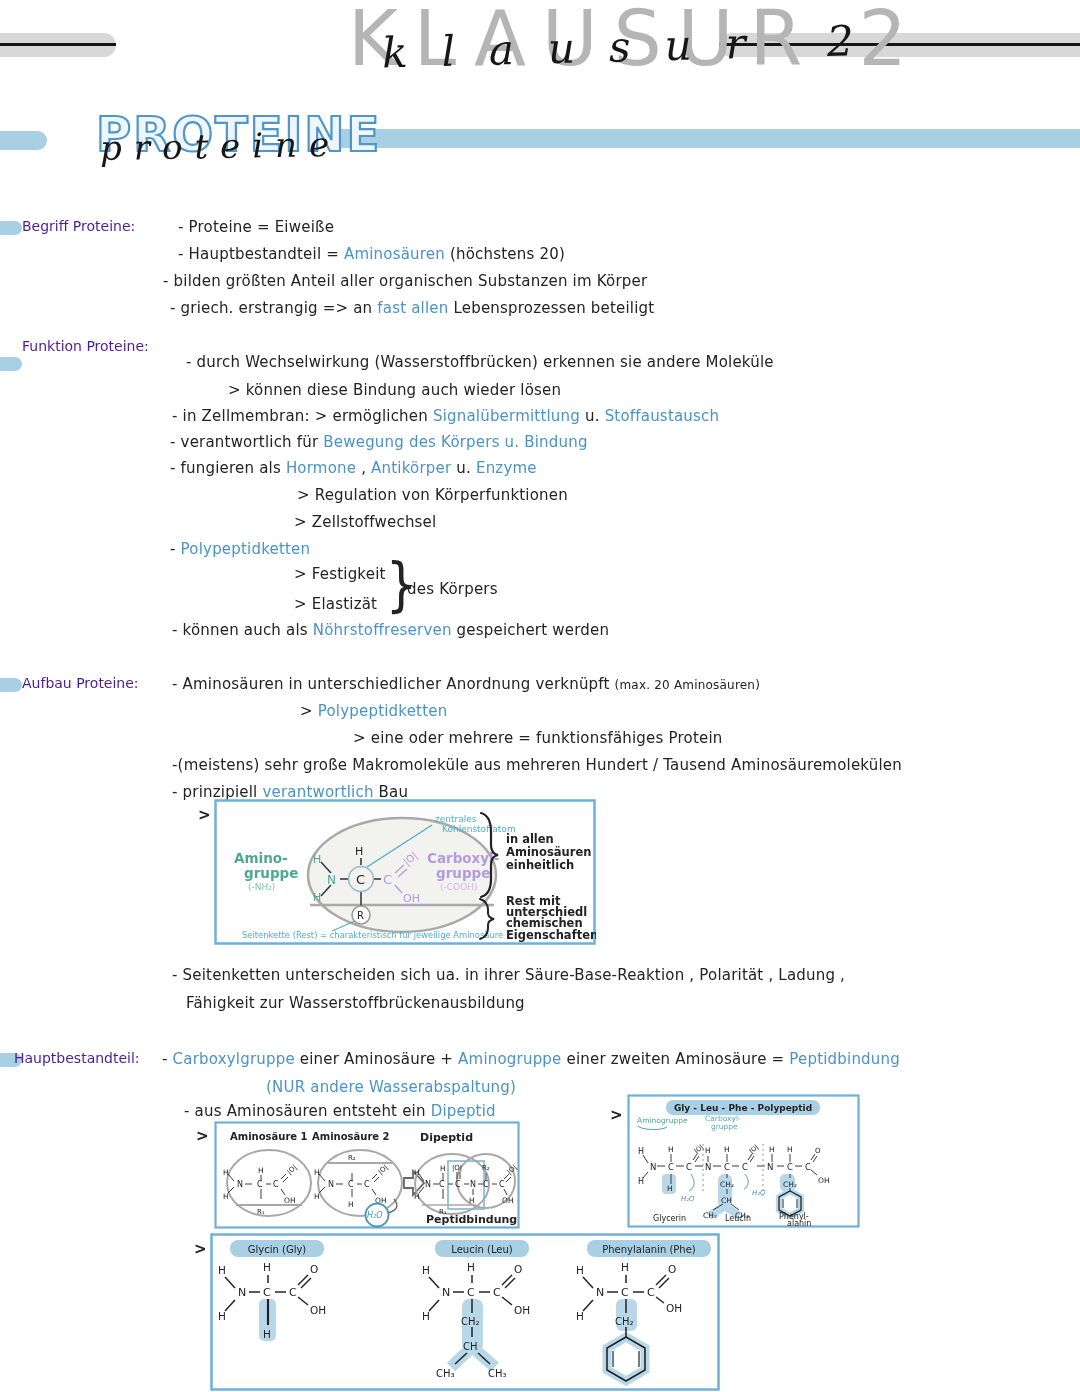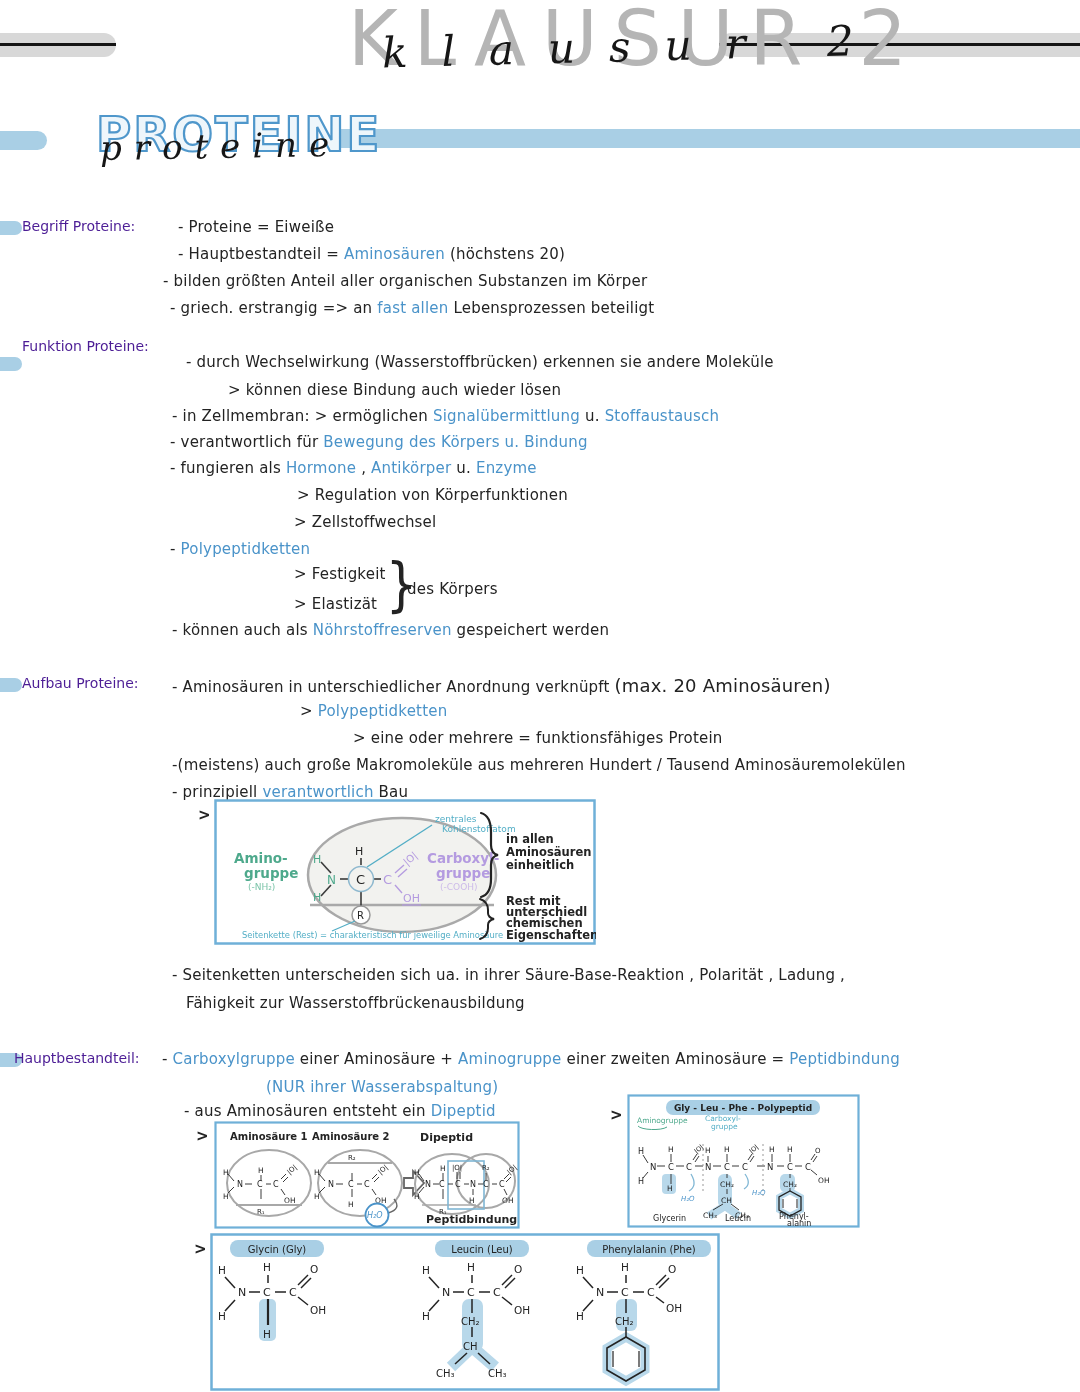--- a/index.html
+++ b/index.html
@@ -1,21 +1,21 @@
 <!DOCTYPE html>
 <html><head>
 <meta charset="utf-8">
 <style>
   html,body{margin:0;padding:0}
   body{width:1080px;height:1392px;position:relative;background:#ffffff;
        font-family:"DejaVu Sans",sans-serif;color:#232323;overflow:hidden}
   .abs{position:absolute}
   .ln{position:absolute;white-space:nowrap;font-size:15px;letter-spacing:.2px;color:#232323}
   .blue{color:#4a93c9}
-  .small{font-size:18px}
+  .small{font-size:12px}
   .tab{position:absolute;left:0;width:22px;height:14px;background:#a9cfe5;border-radius:0 7px 7px 0}
   .seclabel{position:absolute;white-space:nowrap;font-size:14px;color:#4c1d95}
   .bar-gray{position:absolute;height:24px;background:#d8d8d8}
   .bar-gray i{display:block;height:3px;background:#151515;margin-top:10px}
   .bar-blue{position:absolute;height:19px;background:#a9cfe5}
   .watermark{position:absolute;left:348px;top:-6px;font-size:76px;letter-spacing:16px;color:#b5b5b5;white-space:nowrap}
   .script-klausur{position:absolute;left:382px;top:22px;font-family:"DejaVu Serif",serif;font-style:italic;
        font-size:42px;letter-spacing:34px;color:#161616;transform:rotate(-1.5deg);white-space:nowrap}
   .outline-title{position:absolute;left:96px;top:106px;font-size:48px;font-weight:bold;letter-spacing:2px;
        color:#eef6fb;-webkit-text-stroke:2.2px #4f97cb;white-space:nowrap}
@@ -69,21 +69,21 @@
 <div class="ln" style="left:294px;top:595px"><span>&gt; Elastizät</span></div>
 <div class="brace-big">}</div>
 <div class="ln" style="left:407px;top:580px"><span>des Körpers</span></div>
 <div class="ln" style="left:172px;top:621px"><span>- können auch als </span><span class="blue">Nöhrstoffreserven</span><span> gespeichert werden</span></div>
 
 <div class="tab" style="top:678px"></div>
 <div class="seclabel" style="left:22px;top:675px">Aufbau Proteine:</div>
 <div class="ln" style="left:172px;top:675px"><span>- Aminosäuren in  unterschiedlicher  Anordnung  verknüpft  </span><span class="small">(max. 20 Aminosäuren)</span></div>
 <div class="ln" style="left:300px;top:702px"><span>&gt; </span><span class="blue">Polypeptidketten</span></div>
 <div class="ln" style="left:353px;top:729px"><span>&gt; eine oder  mehrere  = funktionsfähiges  Protein</span></div>
-<div class="ln" style="left:172px;top:756px"><span>-(meistens) auch große  Makromoleküle  aus mehreren  Hundert / Tausend  Aminosäuremolekülen</span></div>
+<div class="ln" style="left:172px;top:756px"><span>-(meistens) sehr große  Makromoleküle  aus mehreren  Hundert / Tausend  Aminosäuremolekülen</span></div>
 <div class="ln" style="left:172px;top:783px"><span>- prinzipiell </span><span class="blue">verantwortlich</span><span> Bau</span></div>
 <div class="mk" style="left:198px;top:806px">&gt;</div>
 
 <svg class="abs" style="left:214px;top:799px" width="382" height="146" viewBox="0 0 382 146">
   <rect x="1.5" y="1.5" width="379" height="143" fill="#ffffff" stroke="#6fb0d8" stroke-width="2.5"></rect>
   <ellipse cx="188" cy="76" rx="94" ry="57" fill="#f2f2ef" stroke="#a9a9a9" stroke-width="2.5"></ellipse>
   <line x1="96" y1="106" x2="280" y2="106" stroke="#a9a9a9" stroke-width="2.5"></line>
   <g stroke="#3a3a3a" stroke-width="1.6">
     <line x1="107" y1="63" x2="117" y2="74"></line>
       <line x1="107" y1="97" x2="117" y2="86"></line>
@@ -130,21 +130,21 @@
   <text x="292" y="128" font-size="11.5" font-weight="bold">chemischen</text>
   <text x="292" y="140" font-size="11.5" font-weight="bold">Eigenschaften</text>
 </svg>
 
 <div class="ln" style="left:172px;top:966px"><span>- Seitenketten  unterscheiden  sich  ua. in  ihrer  Säure-Base-Reaktion , Polarität , Ladung ,</span></div>
 <div class="ln" style="left:186px;top:994px"><span>Fähigkeit  zur  Wasserstoffbrückenausbildung</span></div>
 
 <div class="tab" style="top:1053px"></div>
 <div class="seclabel" style="left:14px;top:1050px">Hauptbestandteil:</div>
 <div class="ln" style="left:162px;top:1050px"><span>- </span><span class="blue">Carboxylgruppe</span><span> einer Aminosäure + </span><span class="blue">Aminogruppe</span><span> einer zweiten Aminosäure = </span><span class="blue">Peptidbindung</span></div>
-<div class="ln blue" style="left:266px;top:1078px"><span>(NUR ihrer Wasserabspaltung)</span></div>
+<div class="ln blue" style="left:266px;top:1078px"><span>(NUR andere Wasserabspaltung)</span></div>
 <div class="ln" style="left:184px;top:1102px"><span>- aus Aminosäuren entsteht ein </span><span class="blue">Dipeptid</span></div>
 <div class="mk" style="left:196px;top:1127px">&gt;</div>
 <div class="mk" style="left:610px;top:1106px">&gt;</div>
 <div class="mk" style="left:194px;top:1240px">&gt;</div>
 
 <svg class="abs" style="left:214px;top:1121px" width="306" height="108" viewBox="0 0 306 108">
   <rect x="1.5" y="1.5" width="303" height="105" fill="#ffffff" stroke="#6fb0d8" stroke-width="2.2"></rect>
   <text x="16" y="19" font-size="10" font-weight="bold">Aminosäure 1</text>
   <text x="98" y="19" font-size="10" font-weight="bold">Aminosäure 2</text>
   <text x="206" y="20" font-size="11" font-weight="bold">Dipeptid</text>

